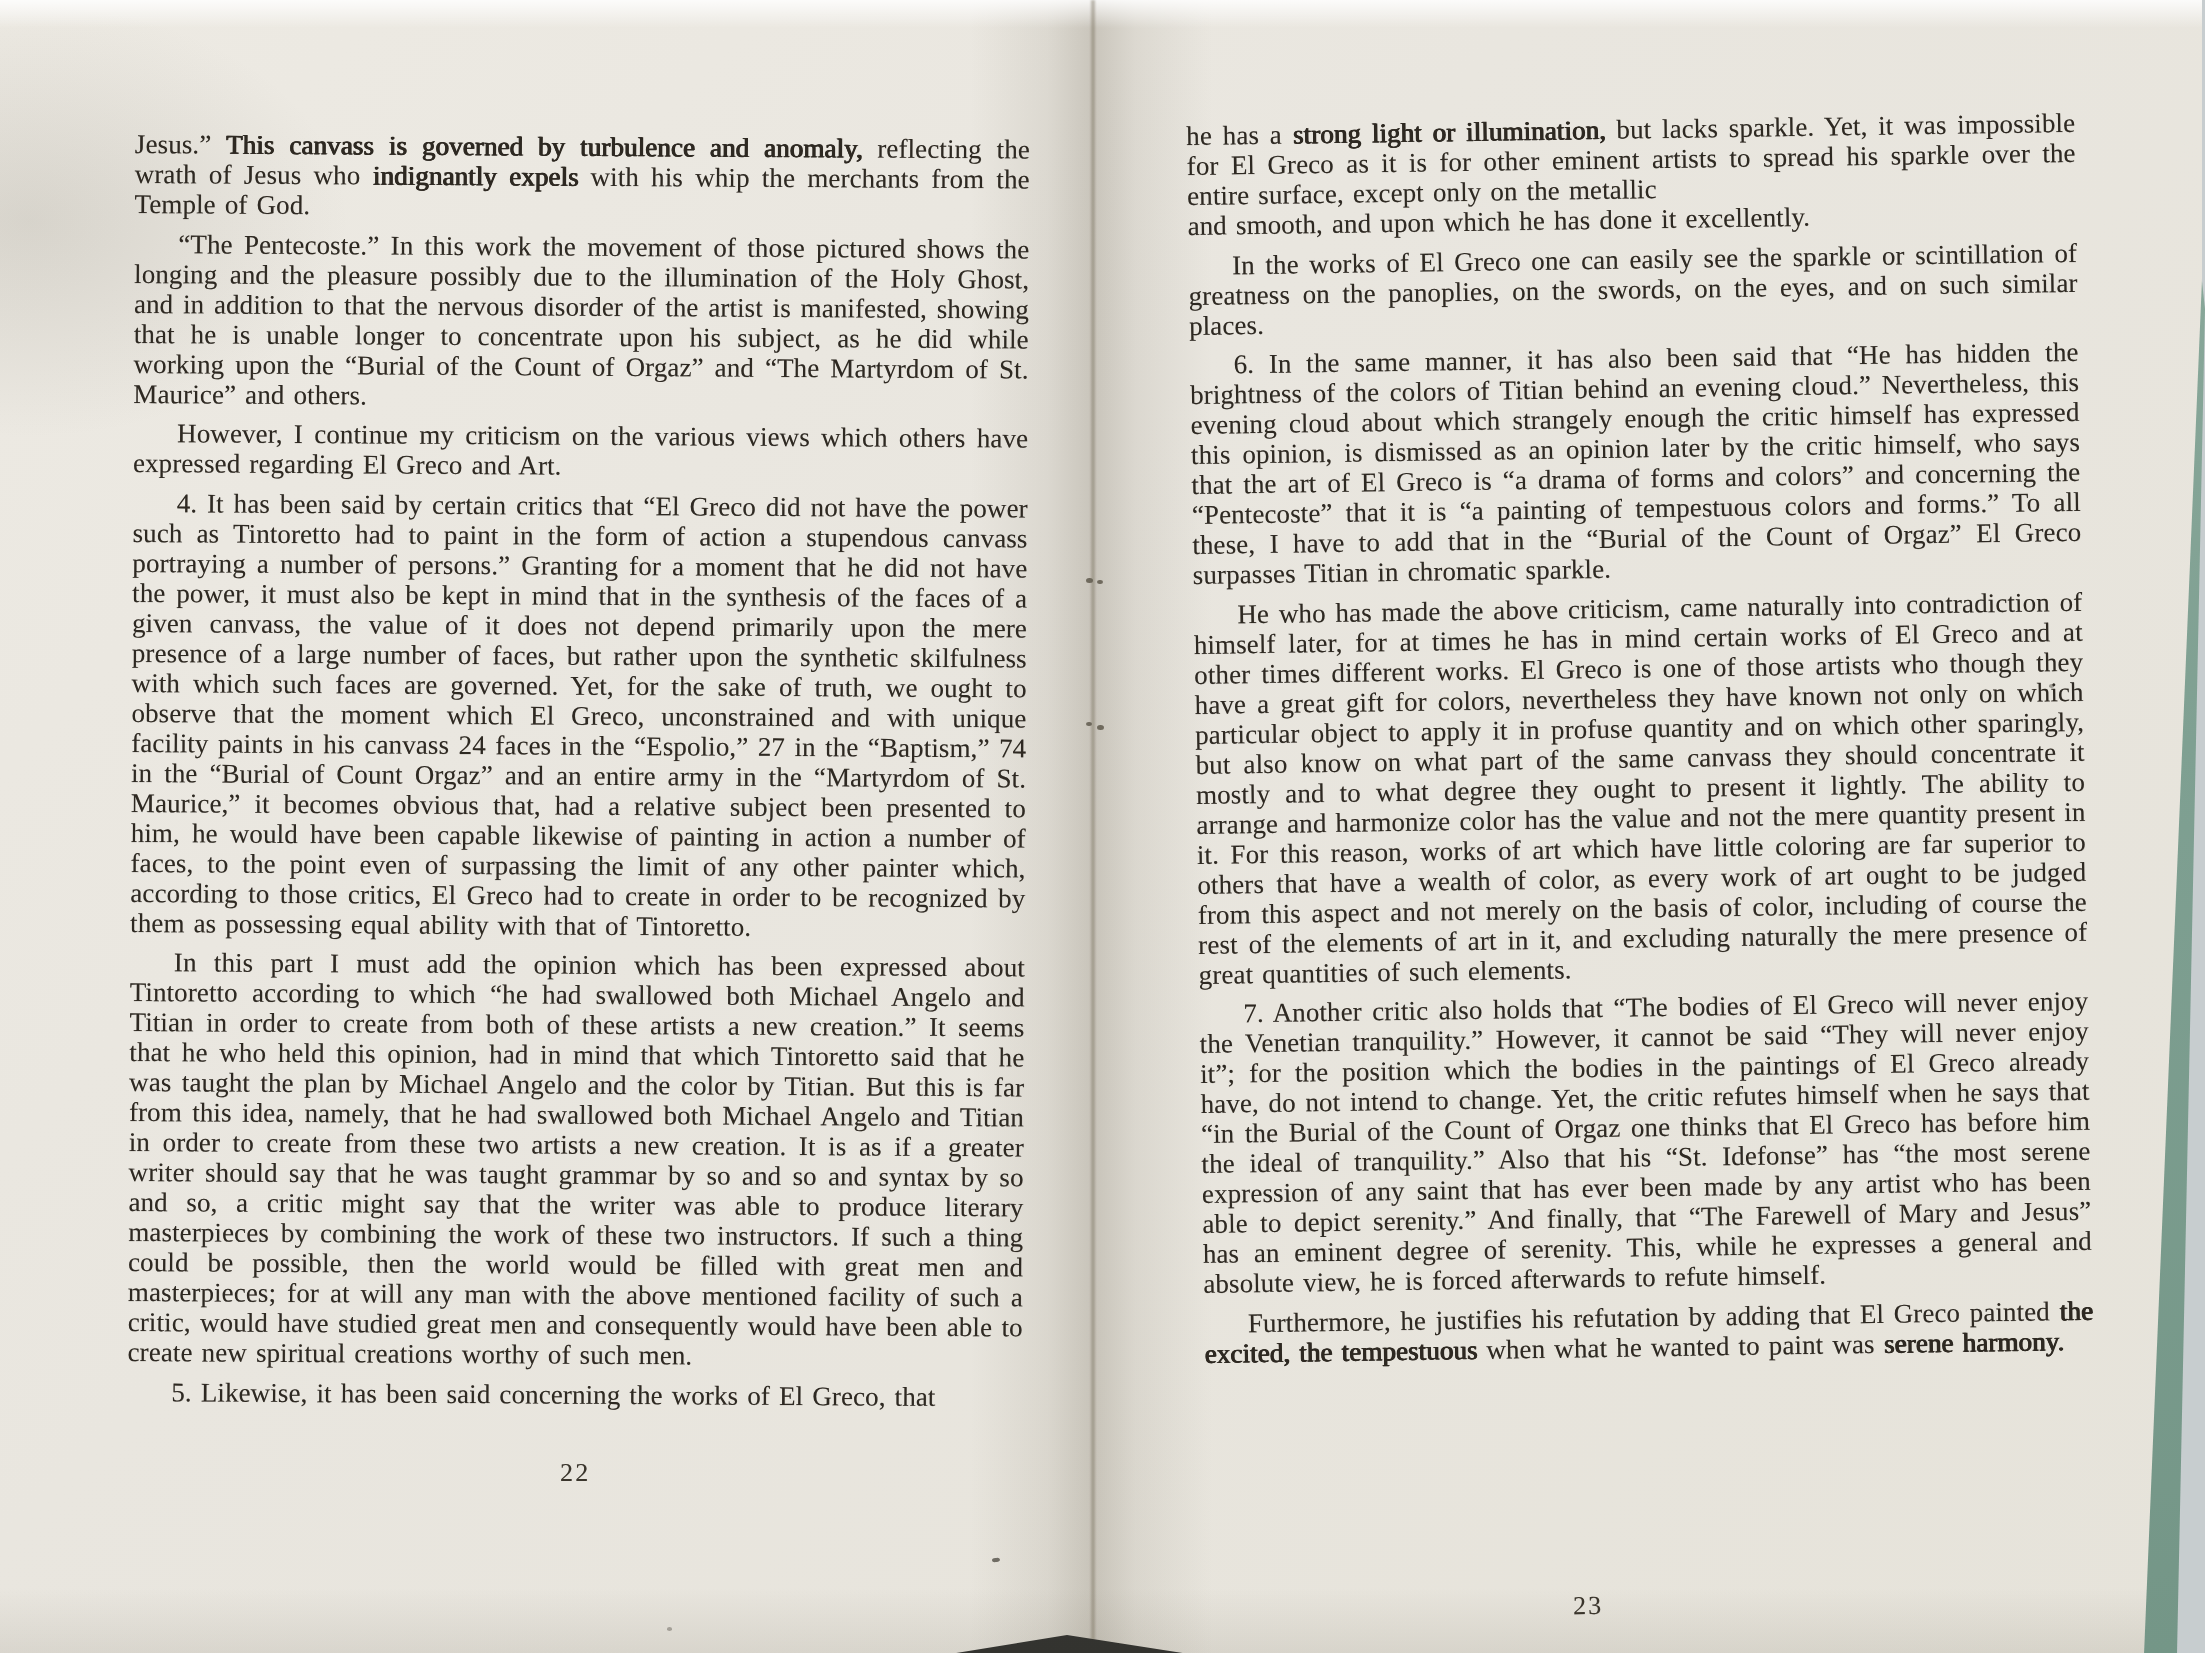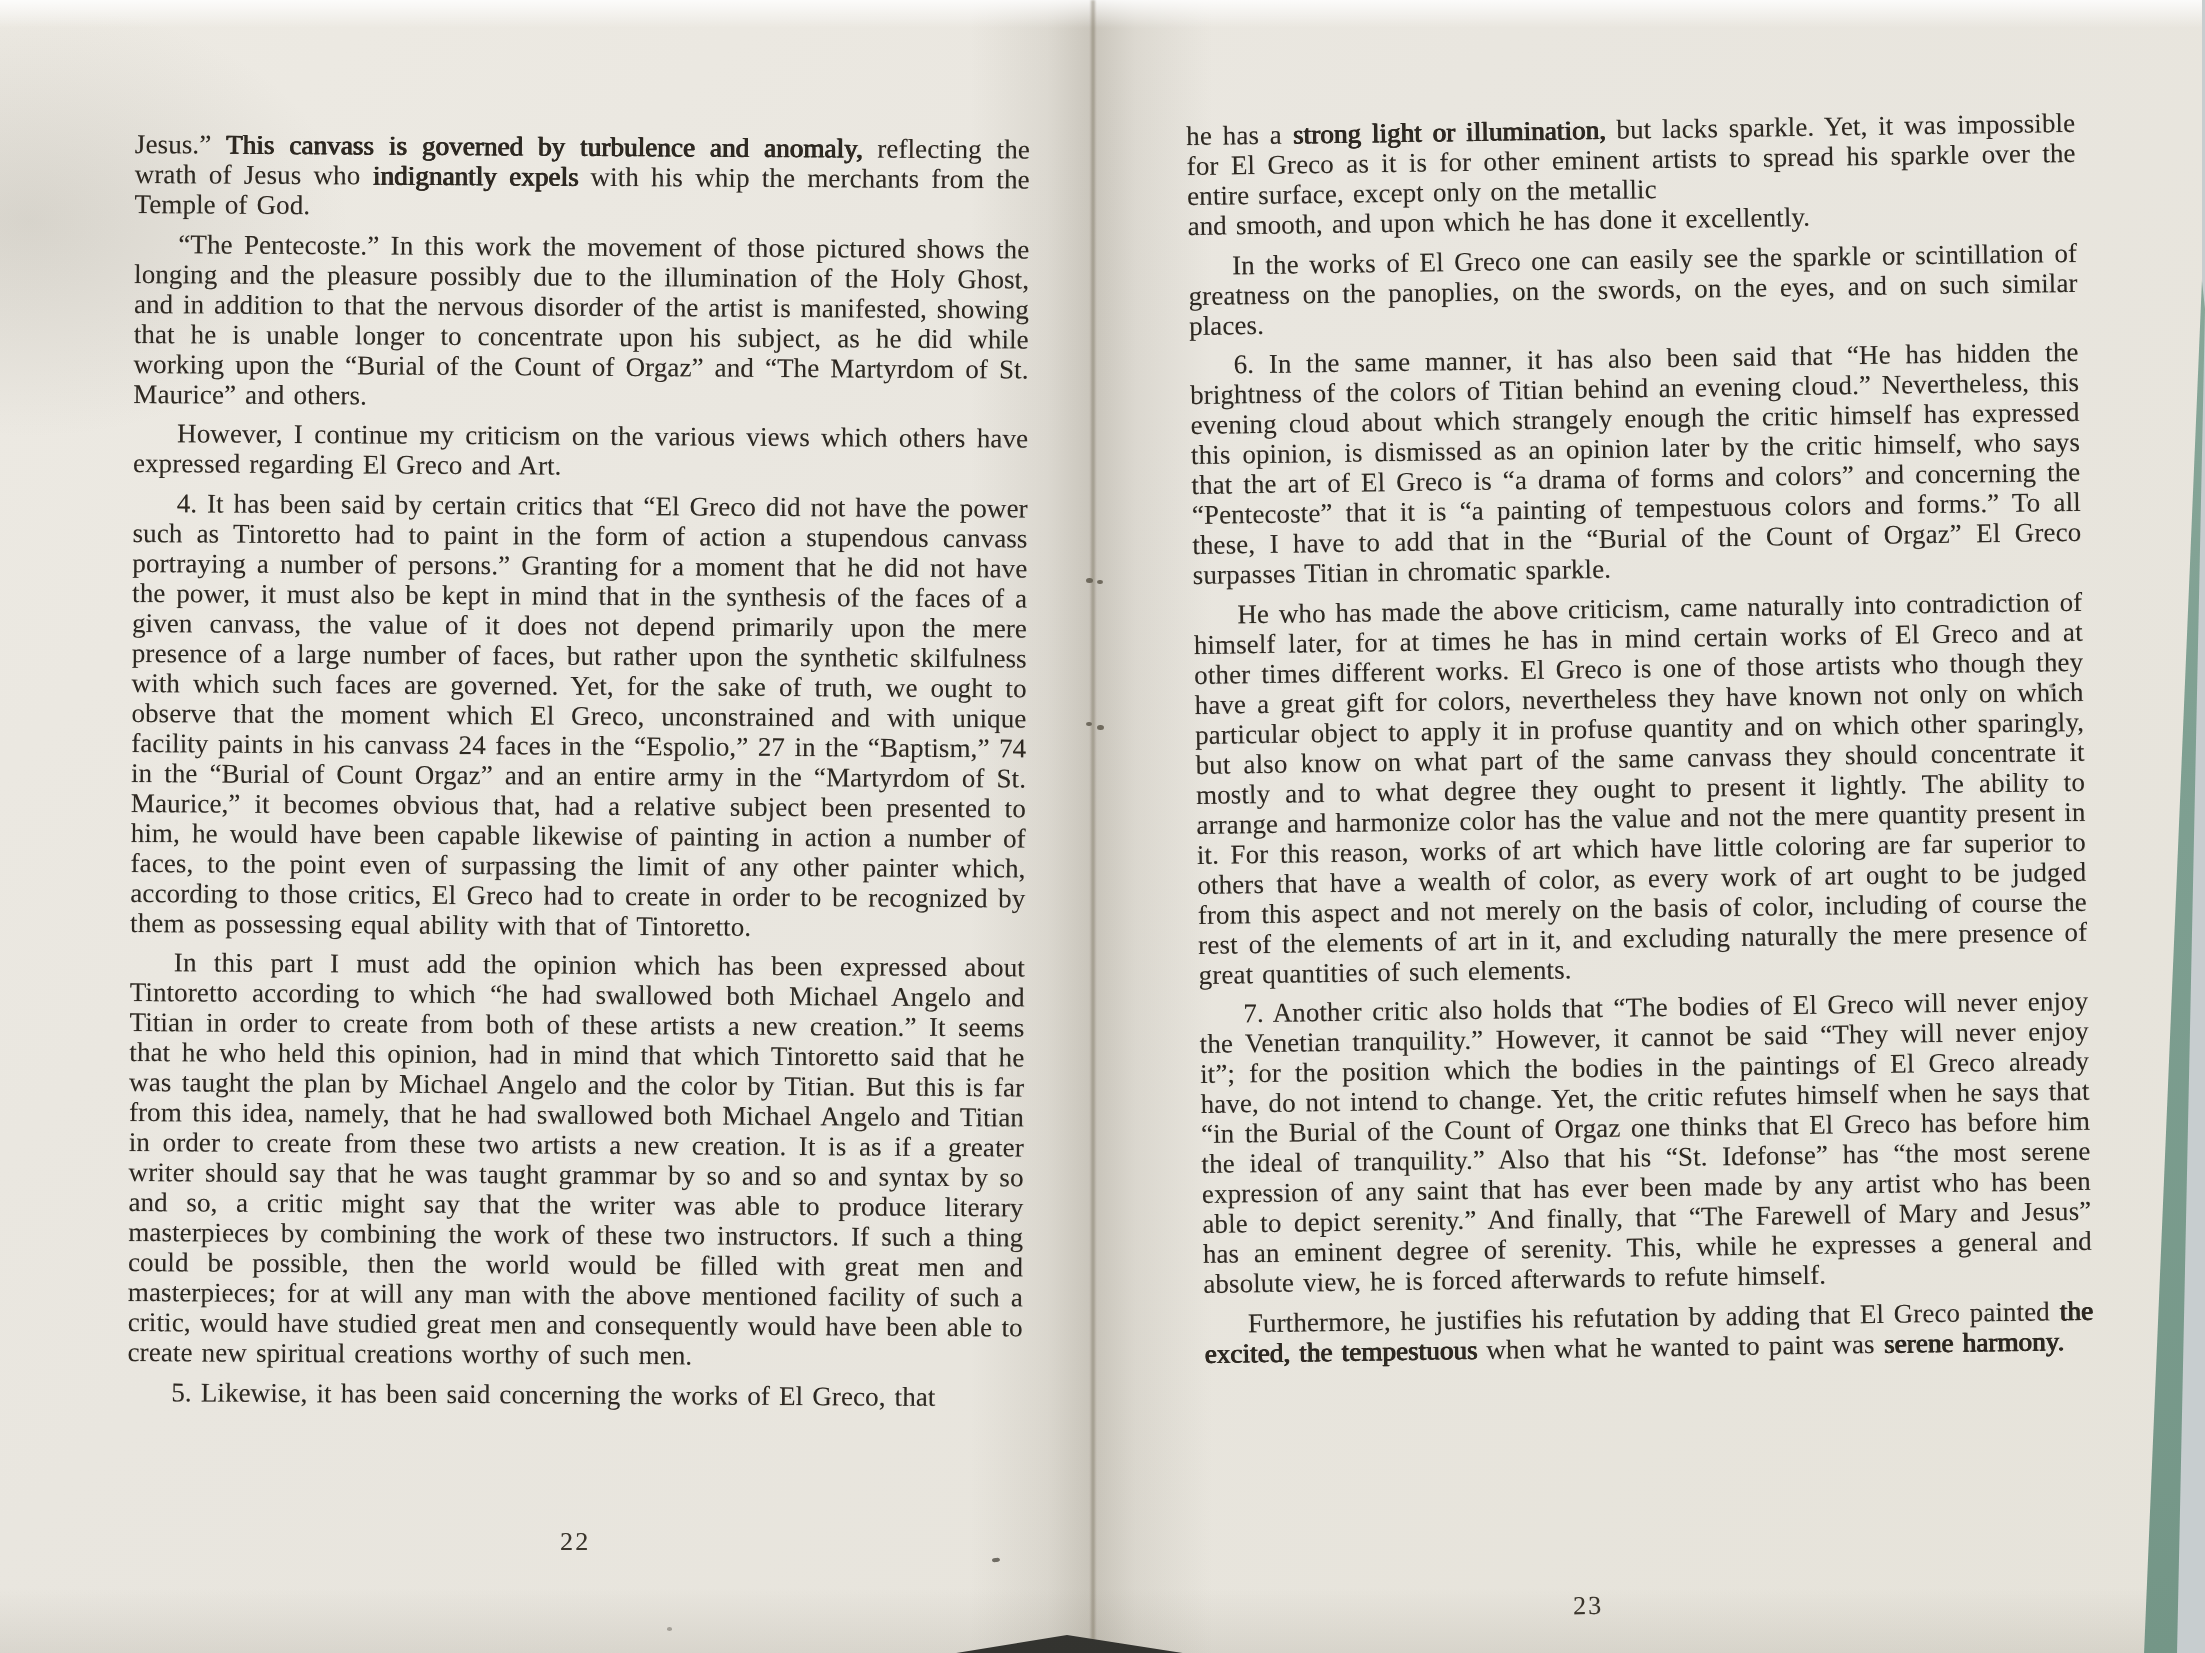--- a/index.html
+++ b/index.html
@@ -73,21 +73,21 @@
   .para { margin: 0 0 9.6px 0; text-align: justify; }
   .para.indent { text-indent: 44px; }
   .para.cont { margin-top: -9.6px; } 
   .smudge { text-shadow: 1.1px 0 currentColor, 0.4px 0.3px currentColor, 0.2px 0.2px 0.5px rgba(46,41,34,0.4); }
 
   .page-number {
     position: absolute;
     font-size: 26px; color: #3a352c; letter-spacing: 2.2px;
     text-shadow: 0.2px 0.2px 0.5px rgba(46,41,34,0.35);
   }
-  .page-number.left  { left: 560px;  top: 1527px; }
+  .page-number.left  { left: 560px;  top: 1458px; }
   .page-number.right { left: 1573px; top: 1591px; transform: rotate(-1deg); }
 </style>
 </head>
 <body>
 
 <div class="scene">
 
   <div class="cover-edge"></div>
 
   <div class="book">

